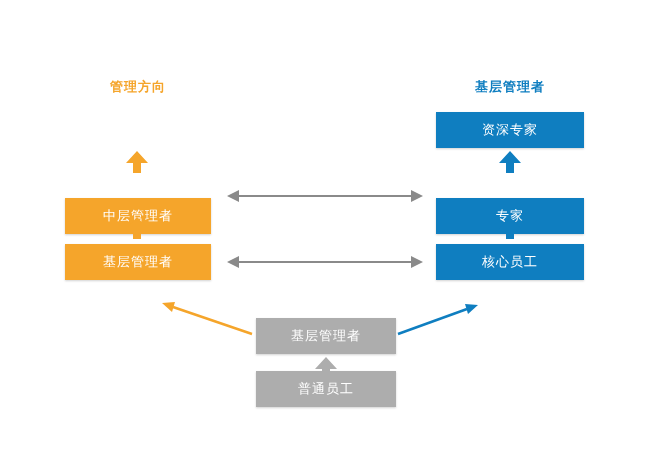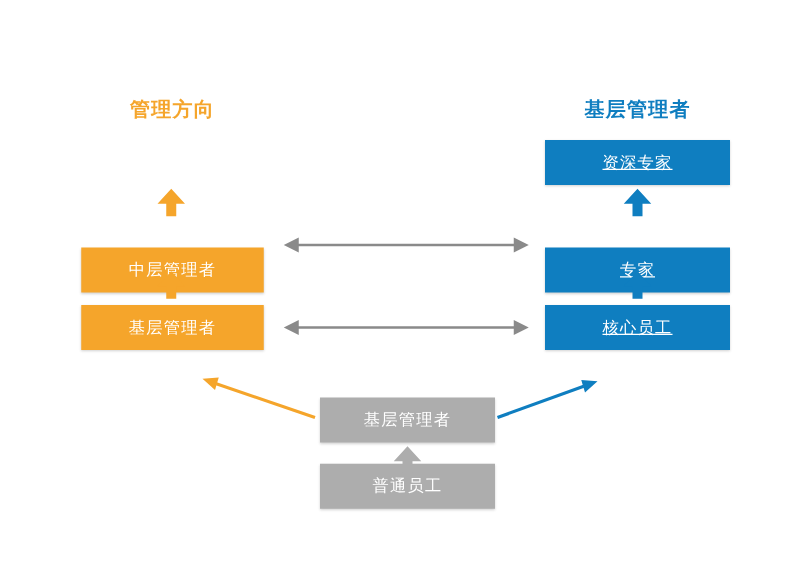--- a/index.html
+++ b/index.html
@@ -23,39 +23,39 @@
     text-align: center;
     font-size: 17px;
     font-weight: bold;
     letter-spacing: 1px;
     color: var(--title-text, #3b3b3b);
   }
   .track-header {
     position: absolute;
     top: 78px;
     text-align: center;
-    font-size: 16px;
+    font-size: 13px;
     font-weight: bold;
     letter-spacing: 1px;
   }
   .track-header.mgmt { left: 65px; width: 146px; color: var(--orange, #f5a52b); }
   .track-header.tech { left: 436px; width: 148px; color: var(--blue, #0f7ec0); }
 
   .level-box {
     position: absolute;
     height: 36px;
     line-height: 36px;
     text-align: center;
     font-size: 13px;
     letter-spacing: 1px;
     color: var(--box-text, #ffffff);
     box-shadow: 0 1px 2px rgba(0,0,0,0.18);
   }
   .level-box.mgmt  { left: 65px;  width: 146px; background: var(--orange, #f5a52b); }
-  .level-box.tech  { left: 436px; width: 148px; background: var(--blue, #0f7ec0); text-decoration: underline; }
+  .level-box.tech  { left: 436px; width: 148px; background: var(--blue, #0f7ec0); }
   .level-box.gray  { left: 256px; width: 140px; background: var(--gray-box, #adadad); }
 
   .row-0 { top: 112px; }
   .row-1 { top: 178px; margin-top: 20px; }
   .row-2 { top: 244px; }
   .row-g0 { top: 318px; }
   .row-g1 { top: 371px; }
 
   .arrow-layer {
     position: absolute;

